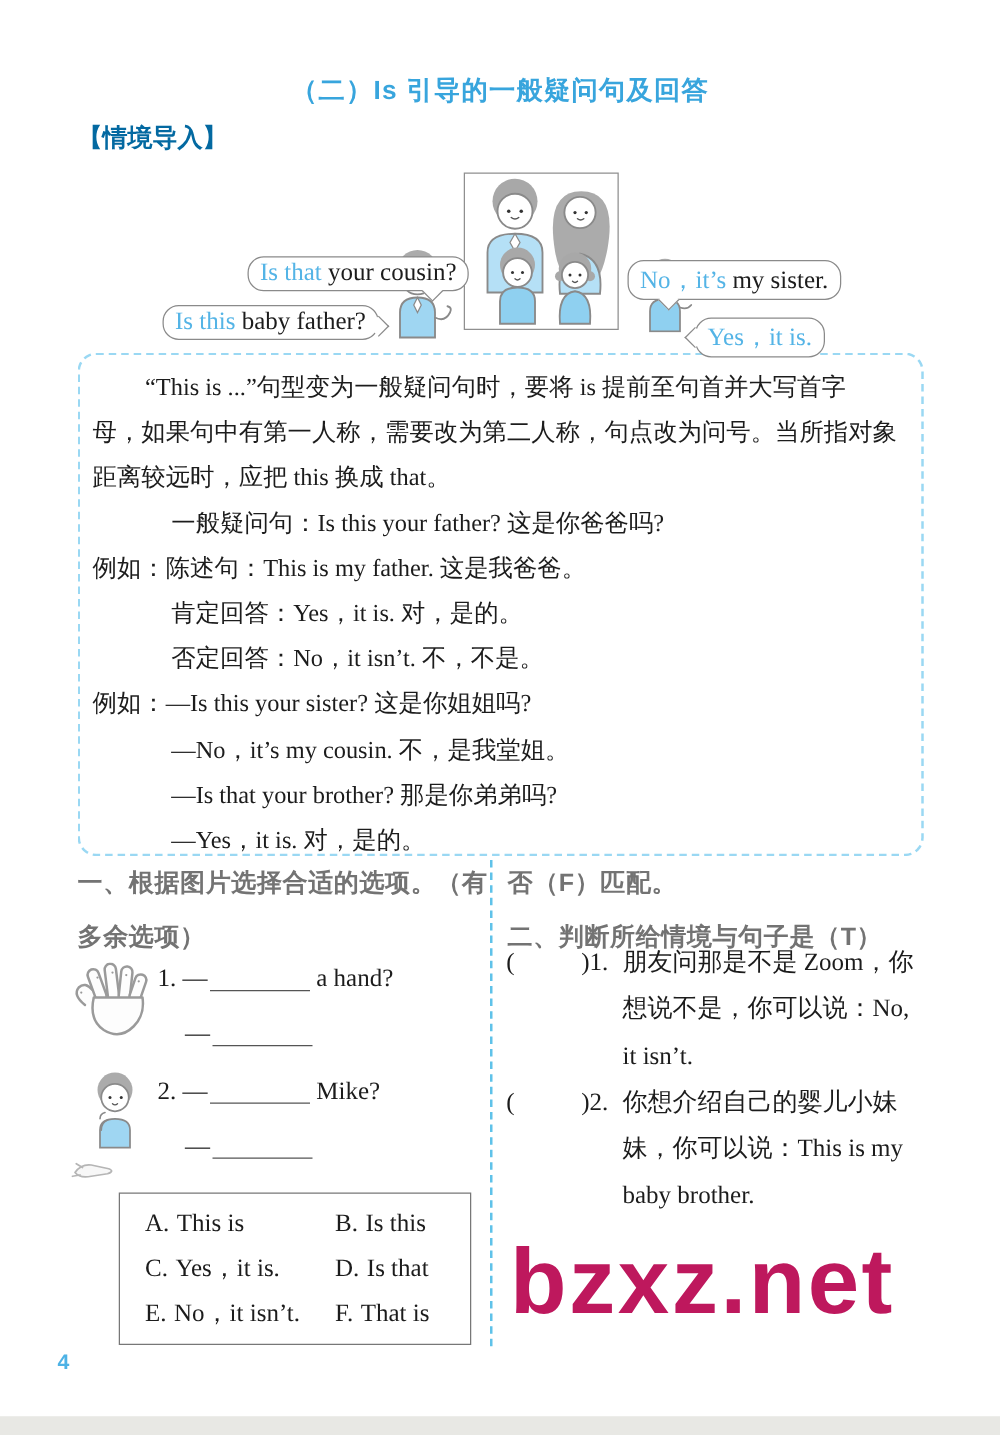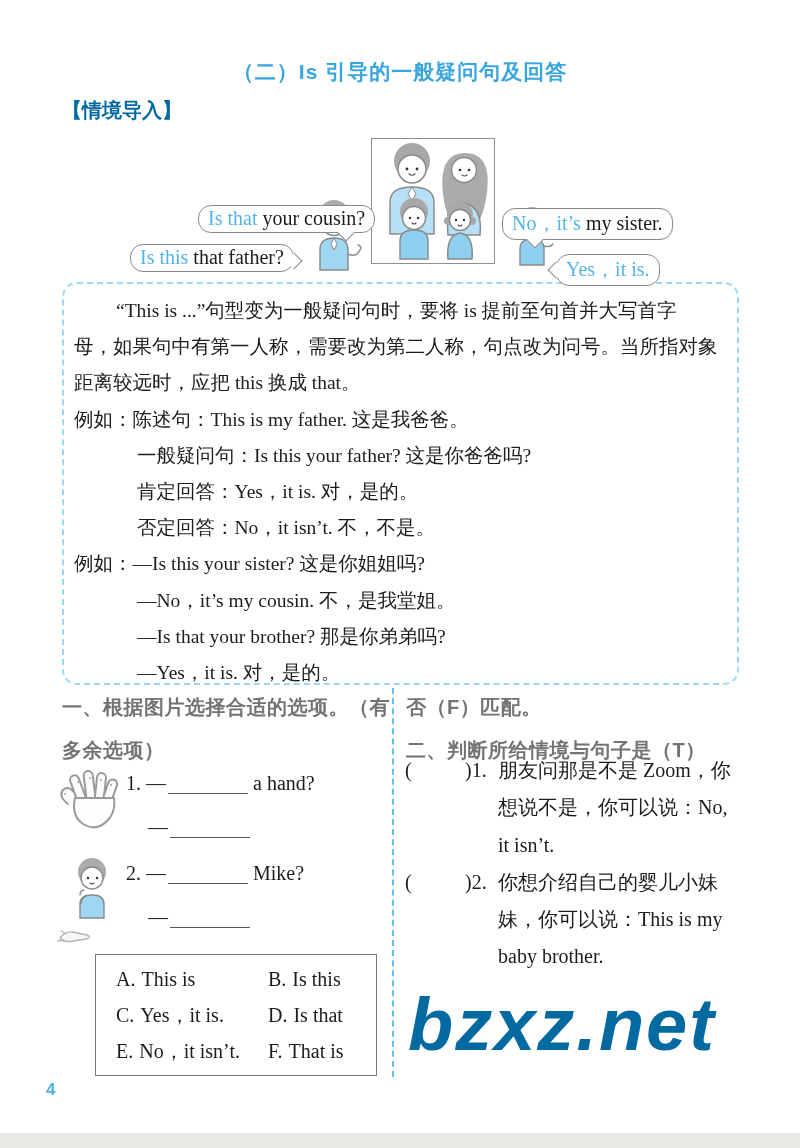--- a/index.html
+++ b/index.html
@@ -4,22 +4,22 @@
 <style>
   html,body{margin:0;padding:0;background:#fff;}
   .page{
     position:relative;width:800px;height:1148px;background:#ffffff;overflow:hidden;
     font-family:"Liberation Serif","DejaVu Serif",serif;color:#1c1c1c;
   }
   
   .watermark{
     position:absolute;left:408px;top:982px;z-index:0;
     font-family:"Liberation Sans","DejaVu Sans",sans-serif;
-    font-weight:bold;font-size:74px;letter-spacing:2px;color:#0369a1;
-    pointer-events:none;white-space:nowrap;font-style:italic;
+    font-weight:bold;font-size:74px;letter-spacing:2px;color:#be185d;
+    pointer-events:none;white-space:nowrap;
   }
   
   .title{
     position:absolute;left:0;top:58px;width:100%;text-align:center;
     font-family:"Liberation Sans","DejaVu Sans",sans-serif;
     font-weight:bold;font-size:21px;color:#38a5dd;letter-spacing:1px;
   }
   .intro-label{
     position:absolute;left:62px;top:97px;font-size:20px;font-weight:bold;color:#0369a1;
   }
@@ -89,21 +89,21 @@
   <div class="watermark">bzxz.net</div>
 
   <div class="title">（二）Is 引导的一般疑问句及回答</div>
   <div class="intro-label">【情境导入】</div>
 
   <div class="bubble" style="left:198px;top:169px;">
     <span class="hl">Is that</span><span> your cousin?</span>
     <span class="tail t-down" style="right:22px;bottom:-7px;"></span>
   </div>
   <div class="bubble" style="left:130px;top:208px;">
-    <span class="hl">Is this</span><span> that father?</span>
+    <span class="hl">Is this</span><span> baby father?</span>
     <span class="tail t-right" style="right:-7px;top:10px;"></span>
   </div>
   <div class="bubble" style="left:502px;top:172px;">
     <span class="hl">No，it’s</span><span> my sister.</span>
     <span class="tail t-down" style="left:26px;bottom:-7px;"></span>
   </div>
   <div class="bubble" style="left:556px;top:218px;">
     <span class="hl">Yes，it is.</span><span></span>
     <span class="tail t-left" style="left:-7px;top:9px;"></span>
   </div>
@@ -162,22 +162,22 @@
       <circle cx="28" cy="20" r="1.2" fill="#333"></circle>
     <path d="M22 24.5 q2 2 4 0" stroke="#555" stroke-width="1.1" fill="none" stroke-linecap="round"></path>
     <path d="M12 59 v-16 q0 -10 12 -10 q12 0 12 10 v16 z" fill="#8fd0f0" stroke="#8a8a8a" stroke-width="1.4"></path>
     <path d="M36 40 q6 2 9 -2" fill="none" stroke="#8a8a8a" stroke-width="1.4" stroke-linecap="round"></path>
   </svg>
 
   <div class="exp-box">
     <div class="exp-line l-para">“This is ...”句型变为一般疑问句时，要将 is 提前至句首并大写首字</div>
     <div class="exp-line">母，如果句中有第一人称，需要改为第二人称，句点改为问号。当所指对象</div>
     <div class="exp-line">距离较远时，应把 this 换成 that。</div>
+    <div class="exp-line l-ex">一般疑问句：Is this your father? 这是你爸爸吗?</div>
     <div class="exp-line">例如：陈述句：This is my father. 这是我爸爸。</div>
-    <div class="exp-line l-ex">一般疑问句：Is this your father? 这是你爸爸吗?</div>
     <div class="exp-line l-ex">肯定回答：Yes，it is. 对，是的。</div>
     <div class="exp-line l-ex">否定回答：No，it isn’t. 不，不是。</div>
     <div class="exp-line">例如：—Is this your sister? 这是你姐姐吗?</div>
     <div class="exp-line l-ex">—No，it’s my cousin. 不，是我堂姐。</div>
     <div class="exp-line l-ex">—Is that your brother? 那是你弟弟吗?</div>
     <div class="exp-line l-ex">—Yes，it is. 对，是的。</div>
   </div>
 
   <div class="col-divider"></div>
 

